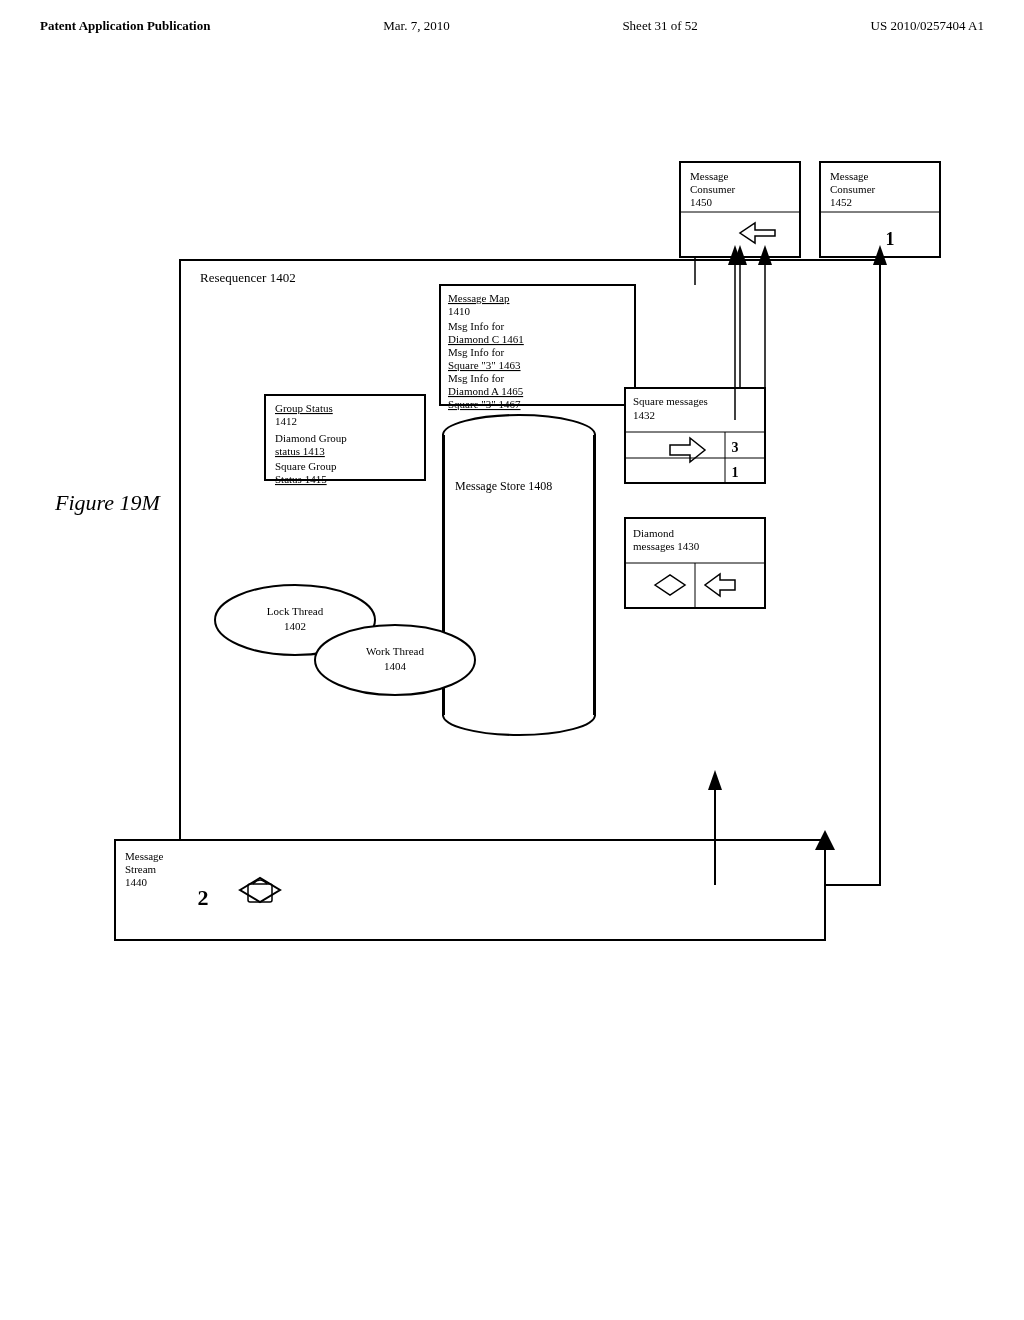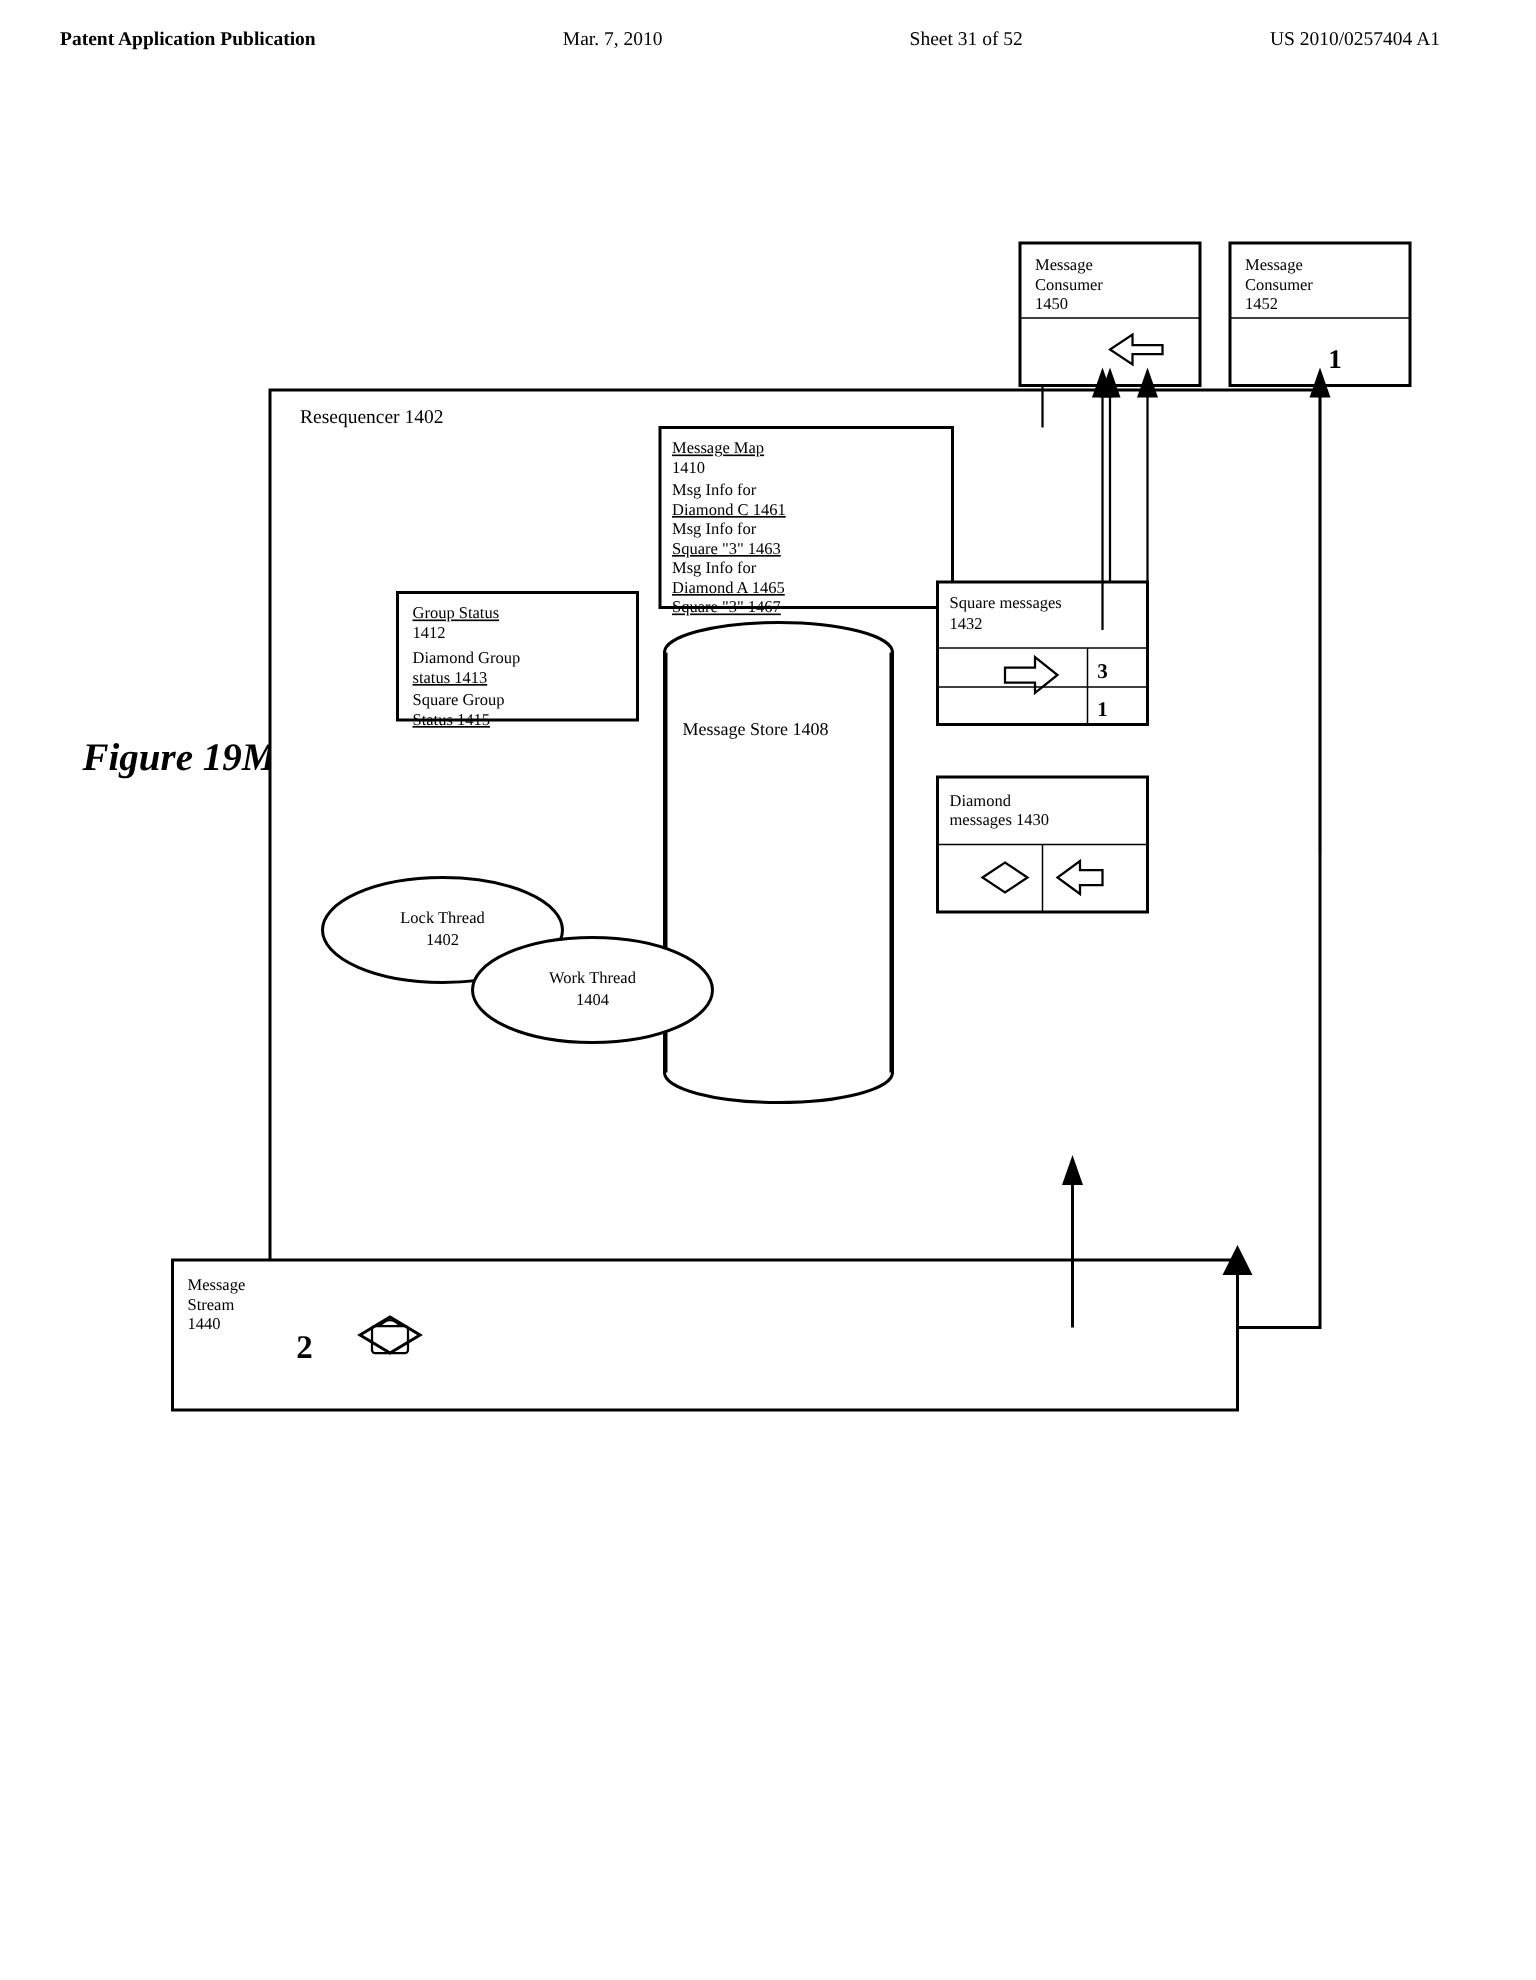--- a/index.html
+++ b/index.html
@@ -10,35 +10,35 @@
       font-family: 'Times New Roman', Times, serif;
       position: relative;
       overflow: hidden;
     }
 
     
     .header {
       display: flex;
       justify-content: space-between;
       align-items: center;
-      padding: 18px 64px 10px 40px;
+      padding: 18px 40px 10px 40px;
       font-size: 13px;
       gap: 21px;
     }
     .header-left { font-weight: bold; }
     .header-center { }
     .header-right { }
 
     
     .figure-label {
       position: absolute;
       left: 55px;
       top: 490px;
-      font-size: 26px;
-      font-weight: bold;
+      font-size: 22px;
+      font-weight: normal;
       font-style: italic;
     }
   </style>
 </head>
 <body>
 
 <div class="header">
   <span class="header-left">Patent Application Publication</span>
   <span class="header-center">Mar. 7, 2010</span>
   <span>Sheet 31 of 52</span>

